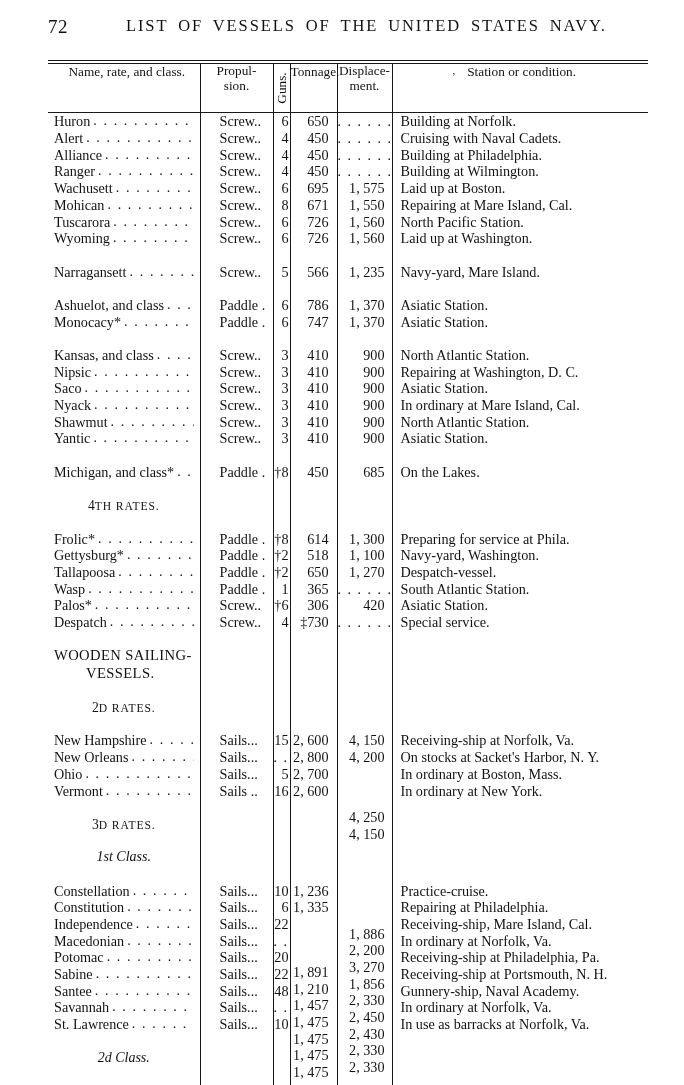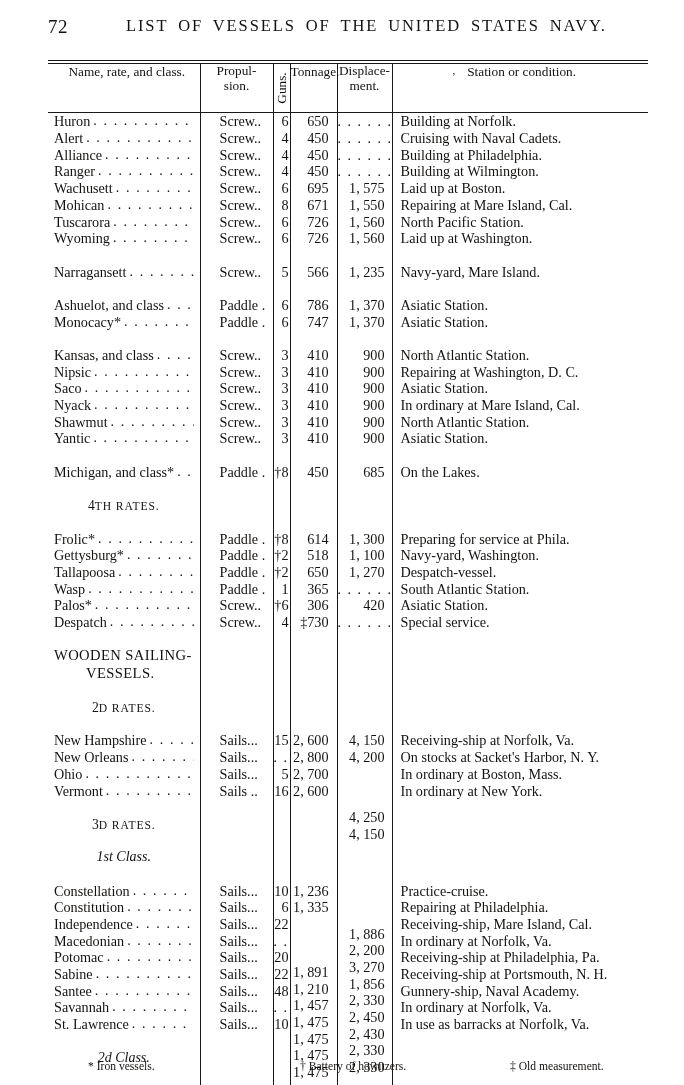--- a/index.html
+++ b/index.html
@@ -754,19 +754,14 @@
                 <div class="cls-head">&nbsp;</div>
                 <div class="spacer">&nbsp;</div>
                 <div class="row cell-stat" style="display: block;">Training-ship, Mare Island, Cal.</div>
               </div>
             </td>
       </tr>
     </tbody>
       </table>
   </div>
 
-  <div class="footnotes">
-    <div class="fn1">* Iron vessels.</div>
-    <div class="fn2">† Battery of howitzers.</div>
-    <div class="fn3">‡ Old measurement.</div>
-  </div>
 
 </div>
 
 </body></html>

